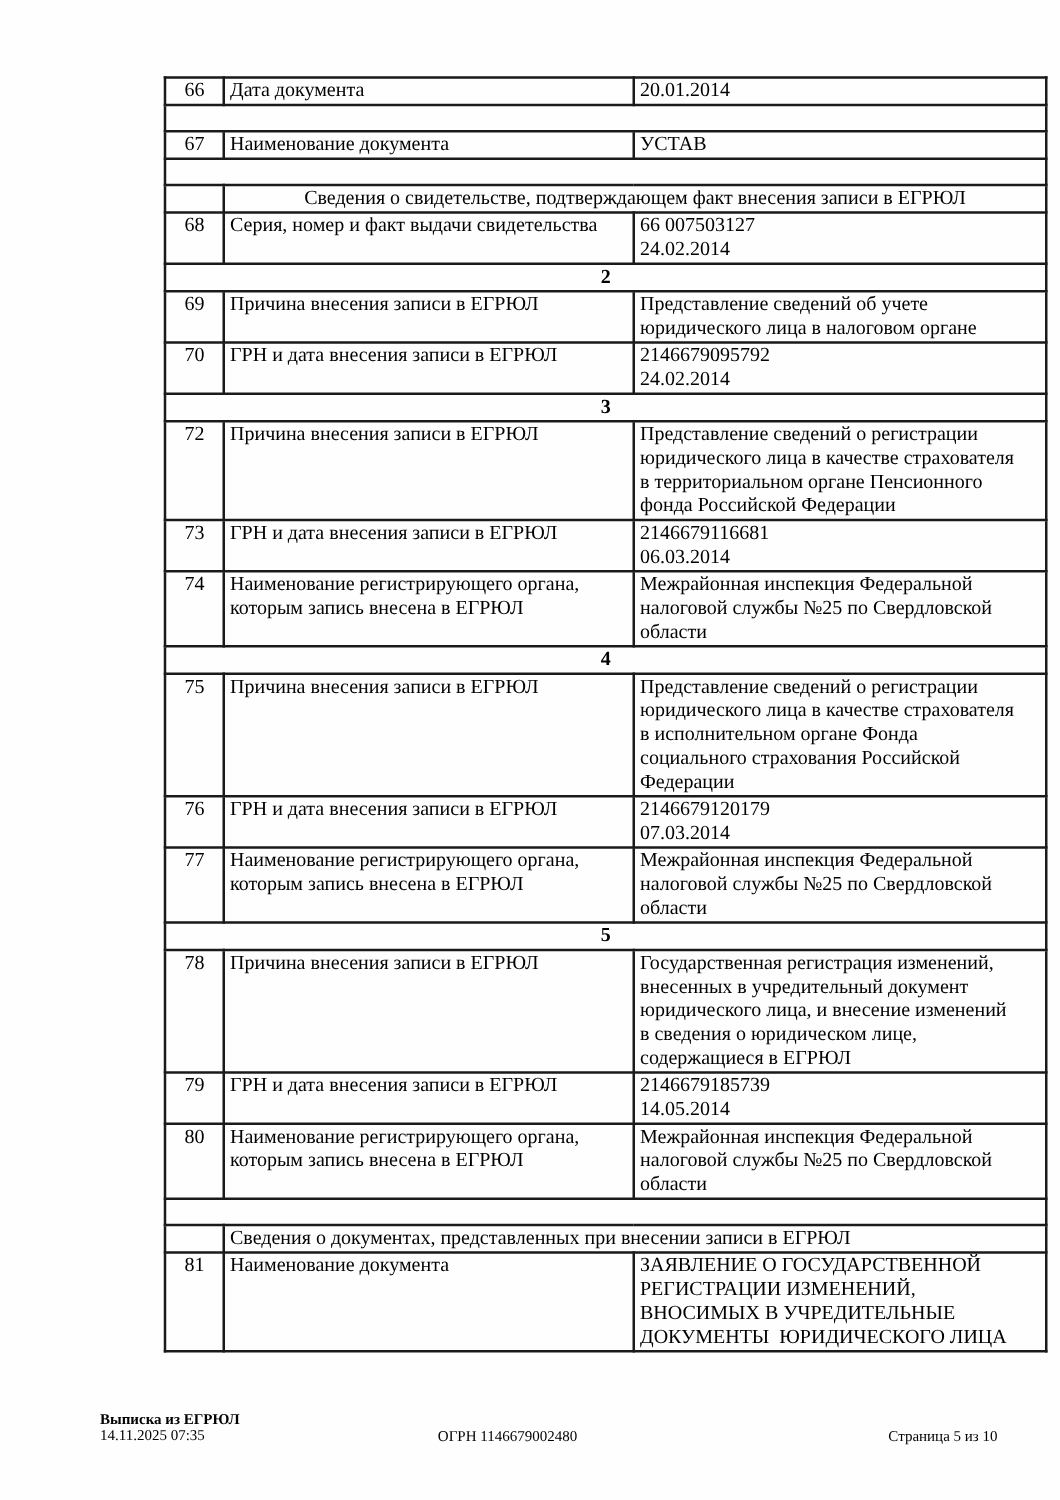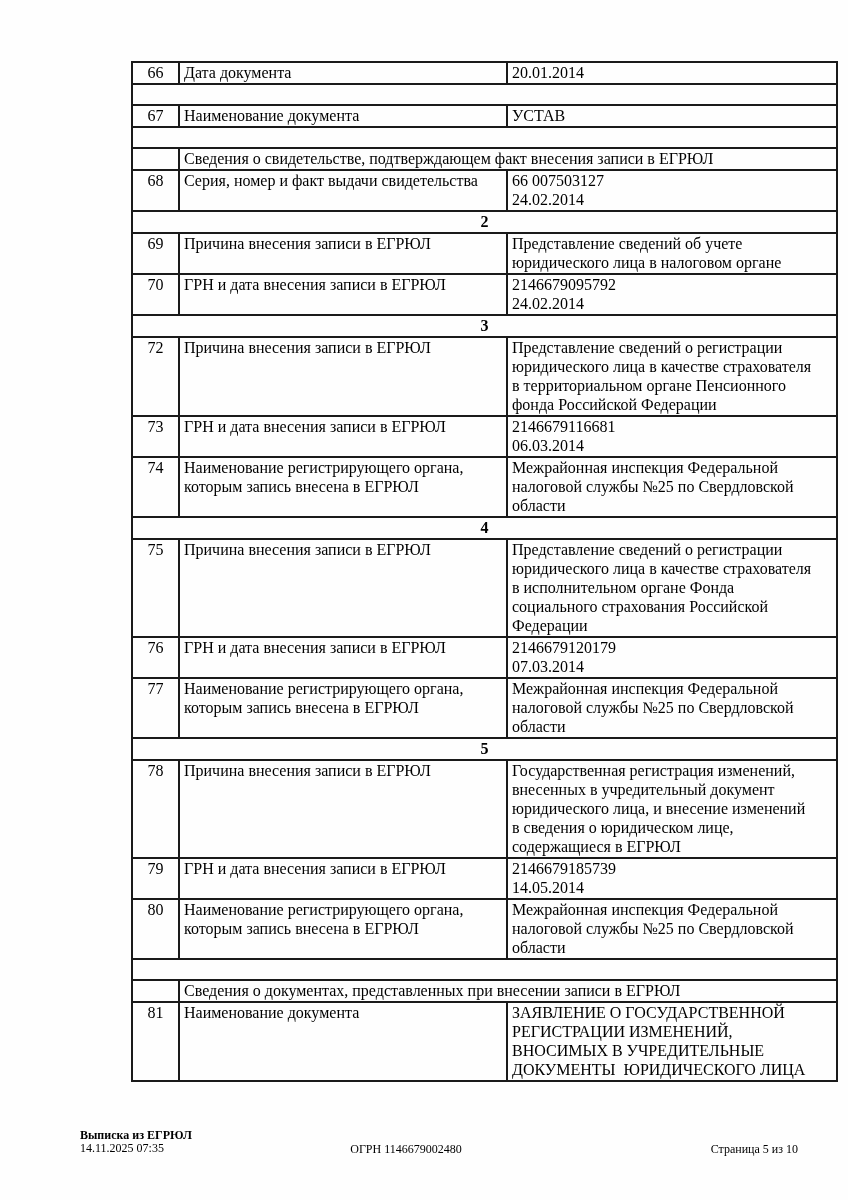--- a/index.html
+++ b/index.html
@@ -44,21 +44,21 @@
     white-space: pre-wrap;
   }
   tr.row-spacer td {
     height: 19px;
     padding: 0;
   }
   tr.row-section-number td {
     text-align: center;
     font-weight: bold;
   }
-  td.title-center { text-align: left; border-radius: 11px; }
+  td.title-center { text-align: center; border-radius: 11px; }
   td.title-left   { text-align: left; }
 
   .footer {
     position: absolute;
     left: 0;
     top: 1129px;
     width: 848px;
     font-size: 12px;
     line-height: 13px;
   }

